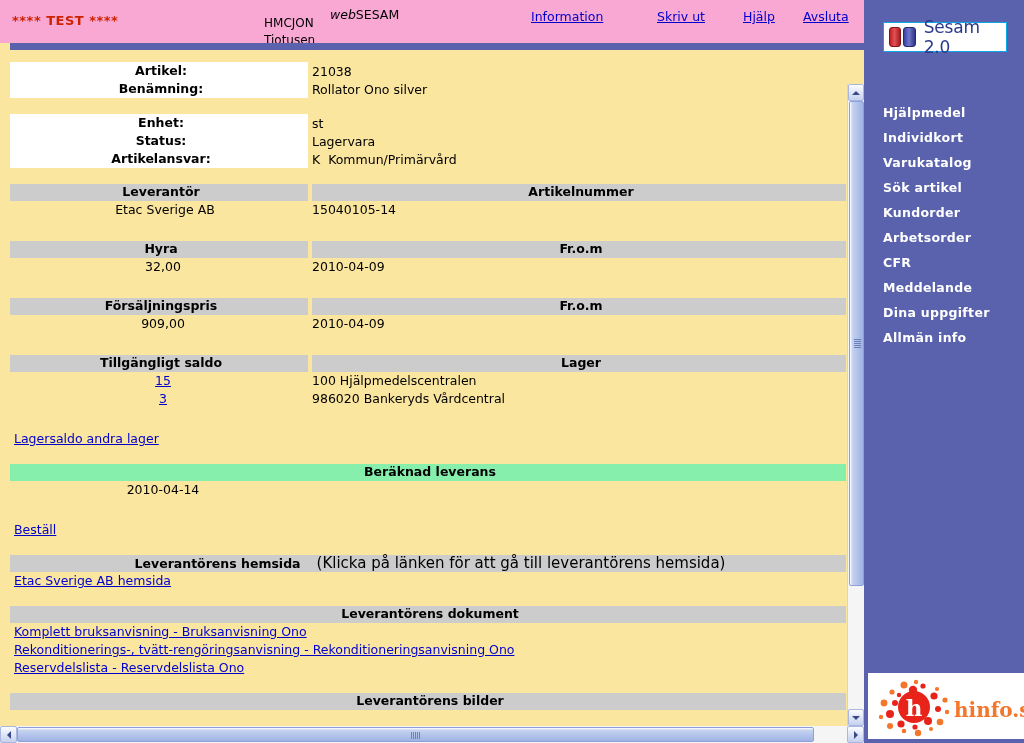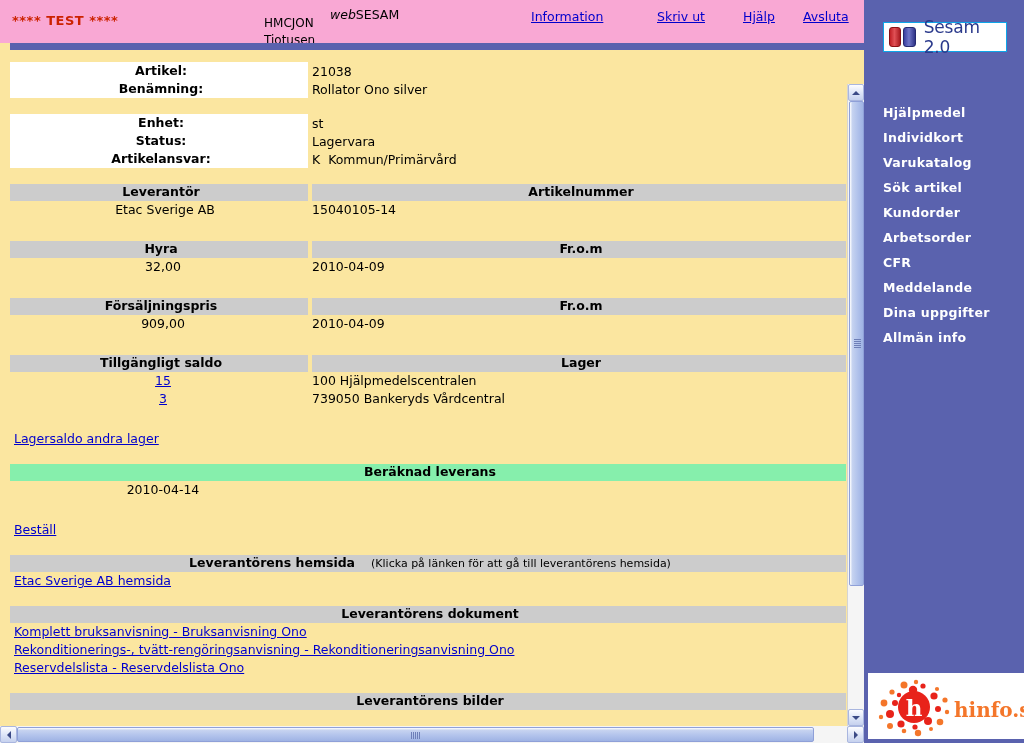--- a/index.html
+++ b/index.html
@@ -208,21 +208,21 @@
     height: 17px;
     background: #CCCCCC;
     font-size: 12.5px;
     font-weight: bold;
     color: #000;
     line-height: 16px;
     padding-left: 4px;
   }
   .sec-head-full .note {
     font-weight: normal;
-    font-size: 11px;
+    font-size: 15px;
     padding-left: 8px;
     margin-left: 8px;
   }
   
   .sec-head-white {
     margin-left: 10px;
     width: 836px;
     height: 17px;
     background: #86efac;
     font-size: 12.5px;
@@ -462,21 +462,21 @@
         <div class="col-a">Tillgängligt saldo</div>
         <div class="gap"></div>
         <div class="col-b">Lager</div>
       </div>
       <div class="data-row">
         <div class="col-a"><a class="link">15</a></div>
         <div class="col-b">100 Hjälpmedelscentralen</div>
       </div>
       <div class="data-row">
         <div class="col-a"><a class="link">3</a></div>
-        <div class="col-b">739050 Bankeryds Vårdcentral</div>
+        <div class="col-b">986020 Bankeryds Vårdcentral</div>
       </div>
 
       <div class="spacer-22"></div>
 
       <a class="block-link">Lagersaldo andra lager</a>
 
       <div class="spacer-16"></div>
 
       <div class="sec-head-white">Beräknad leverans</div>
       <div class="data-row">

